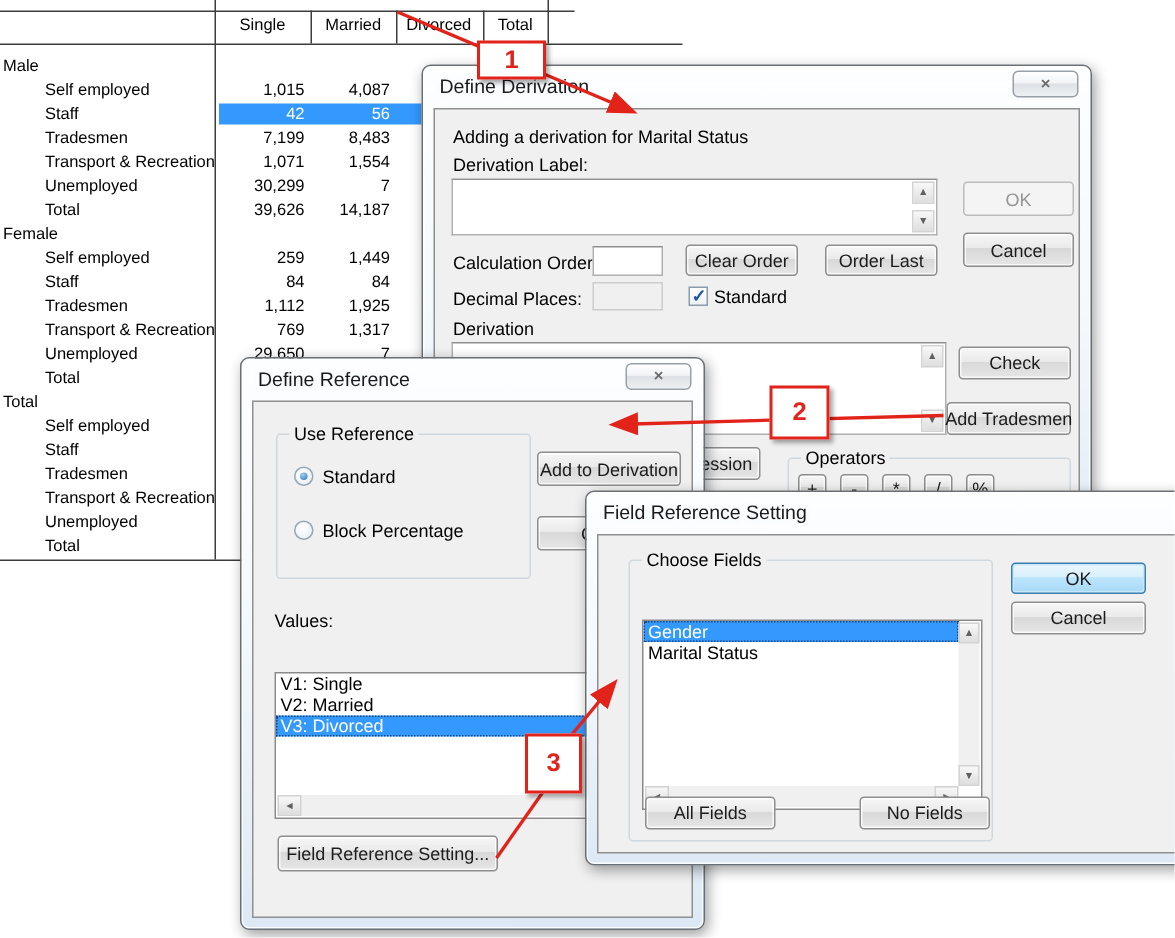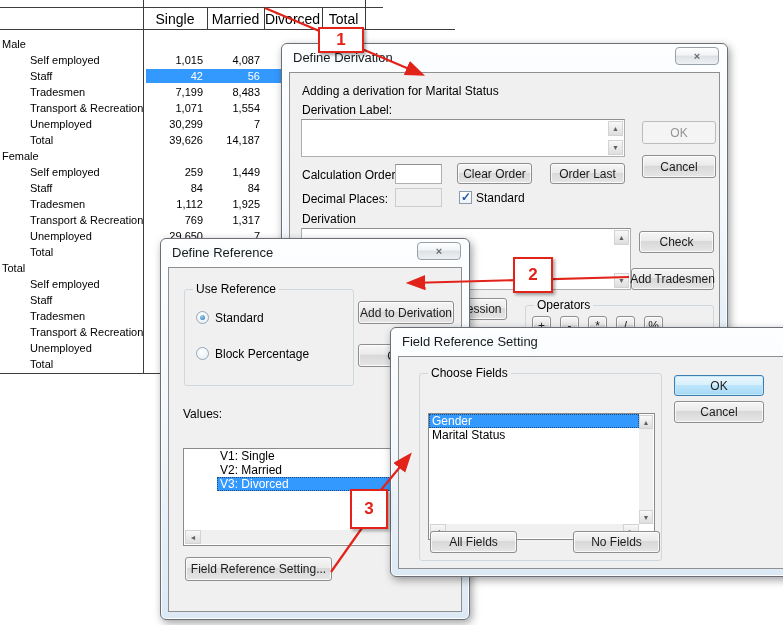--- a/index.html
+++ b/index.html
@@ -5,21 +5,21 @@
   * { margin:0; padding:0; box-sizing:border-box; }
   html,body { width:783px; height:625px; }
   body {
     position:relative; width:783px; height:625px; overflow:hidden;
     background:#ffffff; font-family:"Liberation Sans", sans-serif;
     font-size:12px; color:#000;
   }
   
   .hline { position:absolute; height:1px; background:#3c3c3c; z-index:1; }
   .vline { position:absolute; width:1px; background:#3c3c3c; z-index:1; }
-  .th { position:absolute; top:11px; font-size:14px; text-align:center; z-index:1; }
+  .th { position:absolute; top:11px; font-size:11px; text-align:center; z-index:1; }
   #table-rows { position:absolute; left:0; top:36px; width:281px; z-index:1; }
   .trow { position:relative; height:16px; line-height:16px; font-size:11px; width:281px; }
   .trow .lbl { position:absolute; left:2px; white-space:nowrap; }
   .trow.sub .lbl { left:30px; }
   .trow .hl { position:absolute; left:146px; right:0; top:1px; bottom:1px; background:#3399ff; }
   .trow .v1 { position:absolute; left:146px; width:57px; text-align:right; }
   .trow .v2 { position:absolute; left:205px; width:55px; text-align:right; }
   .trow.selrow .v1, .trow.selrow .v2 { color:#fff; }
   
   .dialog {
@@ -249,21 +249,21 @@
       <div class="radio sel" style="left:11px; top:21px;"></div>
       <span class="lab" style="left:30px; top:21px;">Standard</span>
       <div class="radio" style="left:11px; top:57px;"></div>
       <span class="lab" style="left:30px; top:57px;">Block Percentage</span>
     </div>
 
     <div class="btn" style="left:189px; top:33px; width:96px; height:23px;">Add to Derivation</div>
     <div class="btn" style="left:189px; top:76px; width:96px; height:23px;">Cancel</div>
 
     <span class="lab" style="left:14px; top:139px;">Values:</span>
-    <div class="listbox" style="left:14px; top:156px; width:271px; height:98px;padding-left:33px;">
+    <div class="listbox" style="left:14px; top:156px; width:271px; height:98px;">
       <div class="li">V1: Single</div>
       <div class="li">V2: Married</div>
       <div class="li sel">V3: Divorced</div>
       <div class="sb" style="left:1px; right:1px; bottom:1px; height:14px;">
         <div class="sb-btn" style="width:16px; height:14px;">◄</div>
         <div class="sb-btn" style="width:16px; height:14px;">►</div>
       </div>
     </div>
 
     <div class="btn" style="left:16px; top:289px; width:147px; height:24px;">Field Reference Setting...</div>

